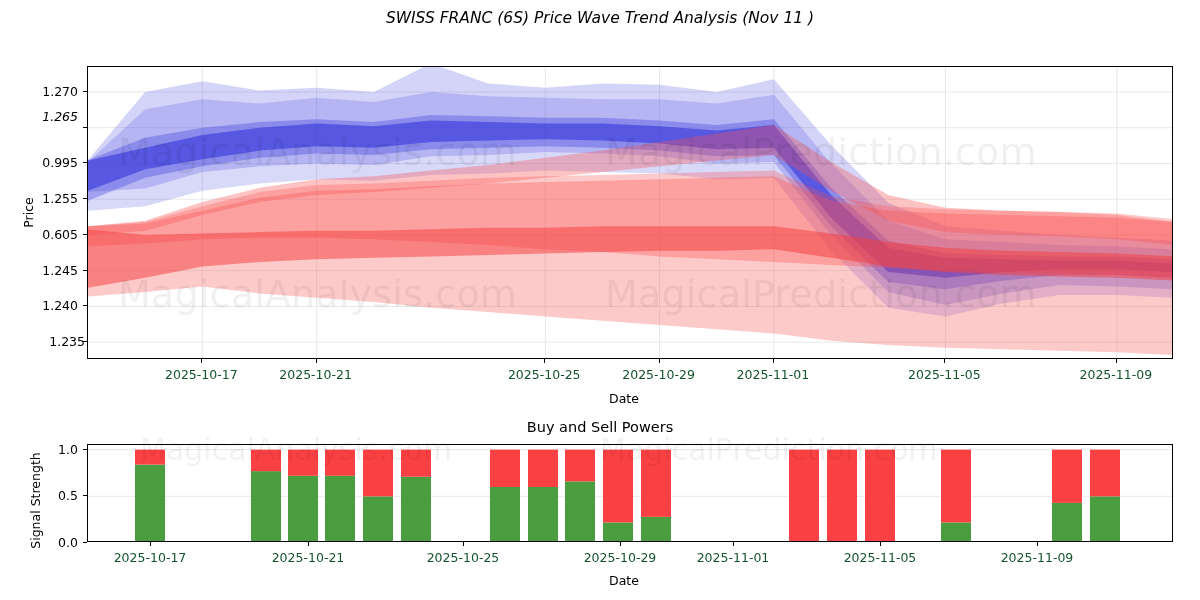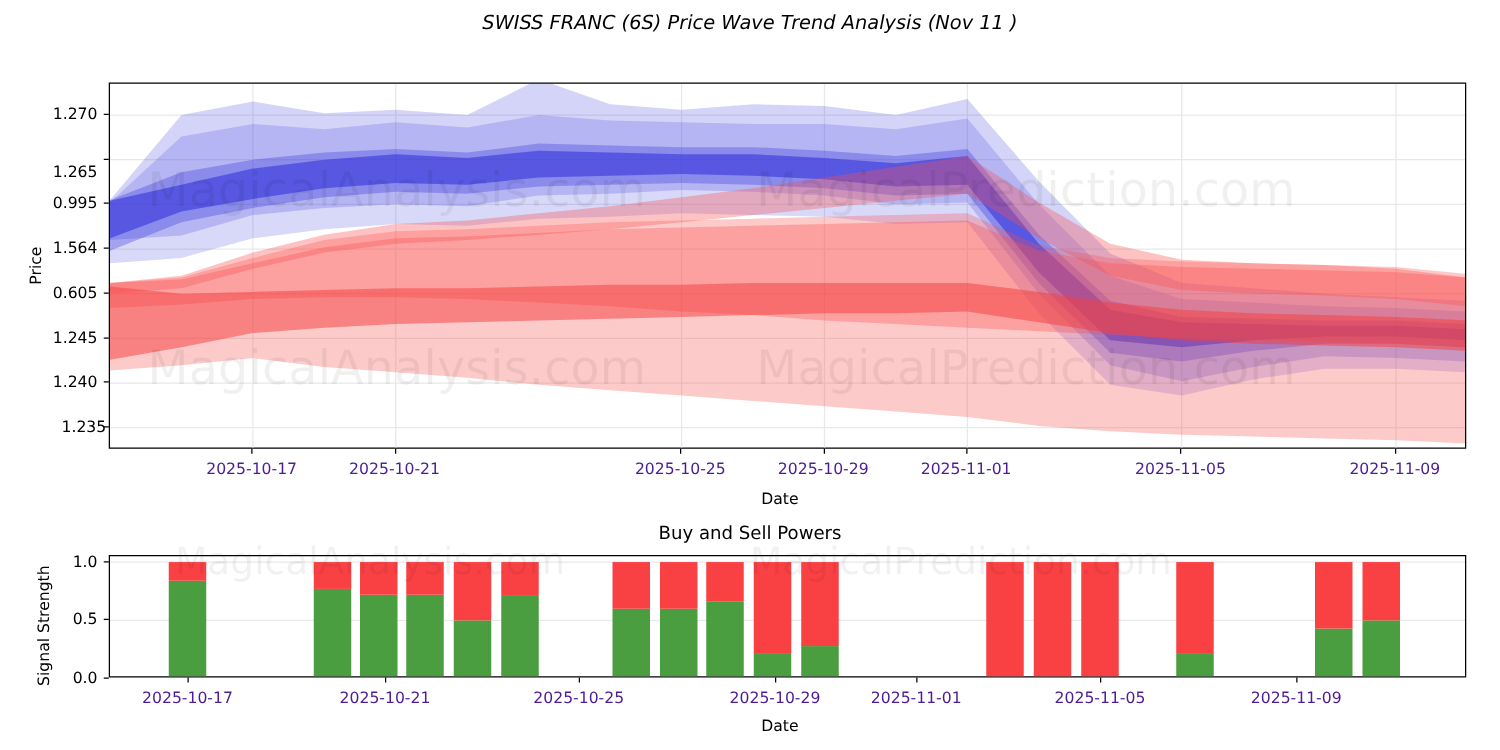--- a/index.html
+++ b/index.html
@@ -55,21 +55,21 @@
     position: absolute;
     font-size: 12.5px;
     color: #000;
     text-align: right;
     white-space: nowrap;
     transform: translateY(-50%);
   }
   .xtick {
     position: absolute;
     font-size: 12.5px;
-    color: #4c1d95;
+    color: #14532d;
     white-space: nowrap;
     transform: translateX(-50%);
   }
   .ylabel-rot {
     position: absolute;
     font-size: 12.5px;
     color: #000;
     transform-origin: 50% 50%;
     transform: rotate(-90deg);
     white-space: nowrap;
@@ -150,25 +150,25 @@
 
   <div id="main-yticks">
       <div class="ytick" style="left: 29px; width: 56px; top: 341.134px;">1.235</div>
       <div class="tickmark" style="left: 83px; top: 341.134px; width: 4px; height: 1px;"></div>
       <div class="ytick" style="left: 22px; width: 56px; top: 305.402px;">1.240</div>
       <div class="tickmark" style="left: 83px; top: 305.402px; width: 4px; height: 1px;"></div>
       <div class="ytick" style="left: 22px; width: 56px; top: 269.671px;">1.245</div>
       <div class="tickmark" style="left: 83px; top: 269.671px; width: 4px; height: 1px;"></div>
       <div class="ytick" style="left: 22px; width: 56px; top: 233.939px;">0.605</div>
       <div class="tickmark" style="left: 83px; top: 233.939px; width: 4px; height: 1px;"></div>
-      <div class="ytick" style="left: 22px; width: 56px; top: 198.207px;">1.564</div>
+      <div class="ytick" style="left: 22px; width: 56px; top: 198.207px;">1.255</div>
       <div class="tickmark" style="left: 83px; top: 198.207px; width: 4px; height: 1px;"></div>
       <div class="ytick" style="left: 22px; width: 56px; top: 162.476px;">0.995</div>
       <div class="tickmark" style="left: 83px; top: 162.476px; width: 4px; height: 1px;"></div>
-      <div class="ytick" style="left: 22px; width: 56px; top: 137px;">1.265</div>
+      <div class="ytick" style="left: 22px; width: 56px; top: 116px; font-style: italic;">1.265</div>
       <div class="tickmark" style="left: 83px; top: 126.744px; width: 4px; height: 1px;"></div>
       <div class="ytick" style="left: 22px; width: 56px; top: 91.0122px;">1.270</div>
       <div class="tickmark" style="left: 83px; top: 91.0122px; width: 4px; height: 1px;"></div>
     </div>
   <div id="main-xticks">
       <div class="xtick" style="left: 201.316px; top: 367px;">2025-10-17</div>
       <div class="tickmark" style="left: 201.316px; top: 359px; width: 1px; height: 4px;"></div>
       <div class="xtick" style="left: 315.632px; top: 367px;">2025-10-21</div>
       <div class="tickmark" style="left: 315.632px; top: 359px; width: 1px; height: 4px;"></div>
       <div class="xtick" style="left: 544.263px; top: 367px;">2025-10-25</div>

